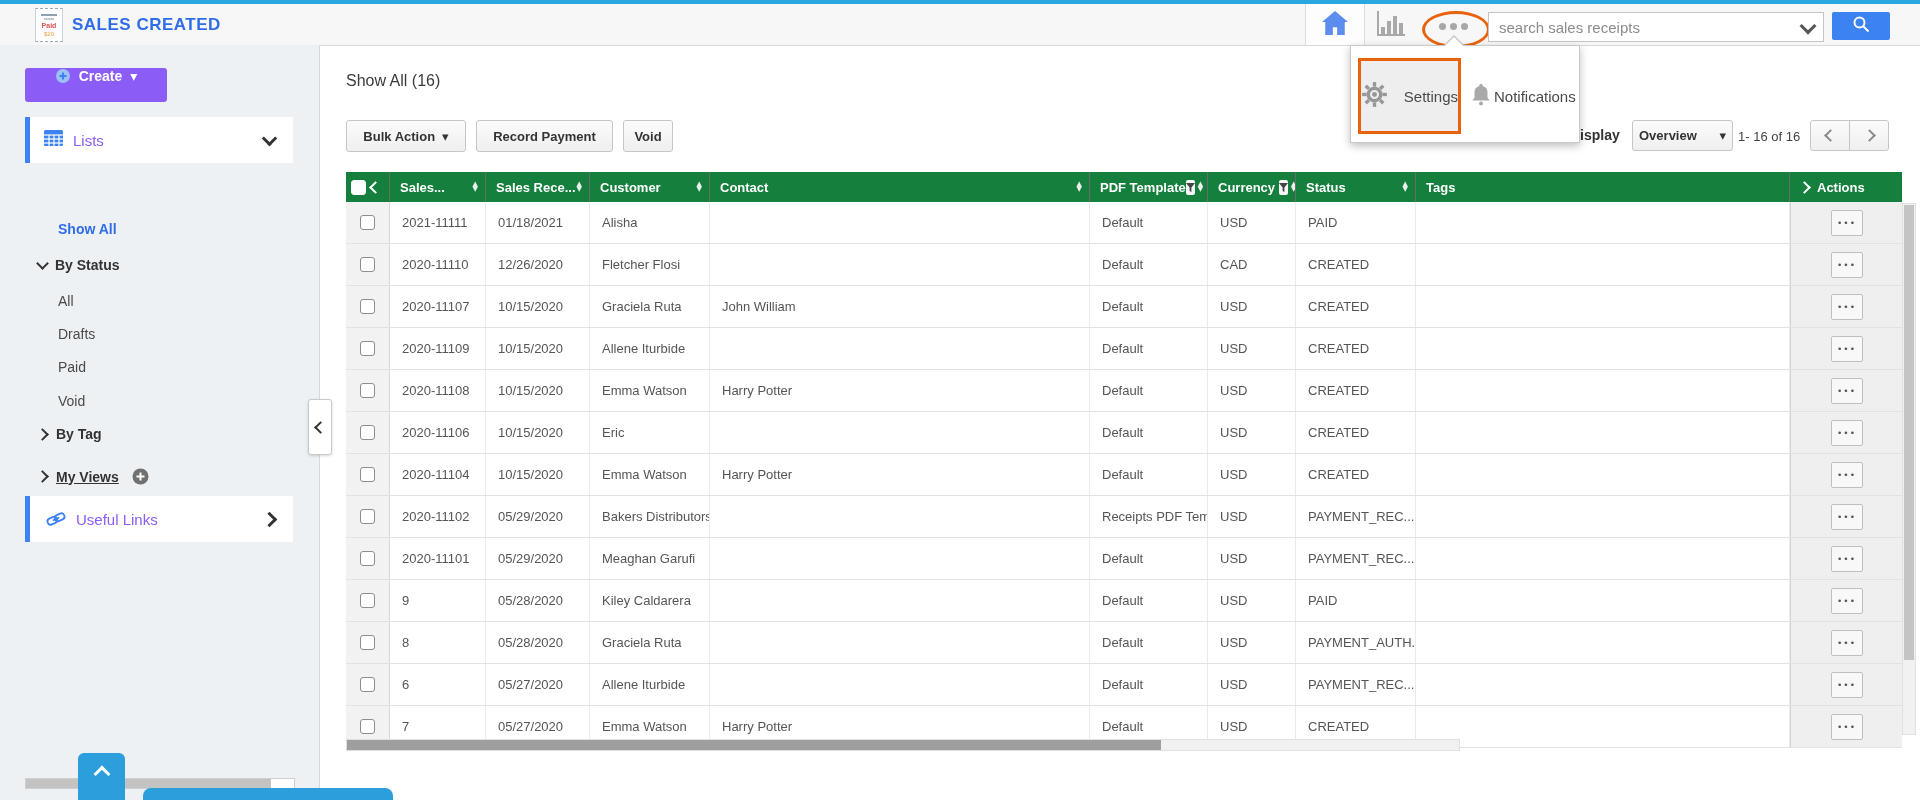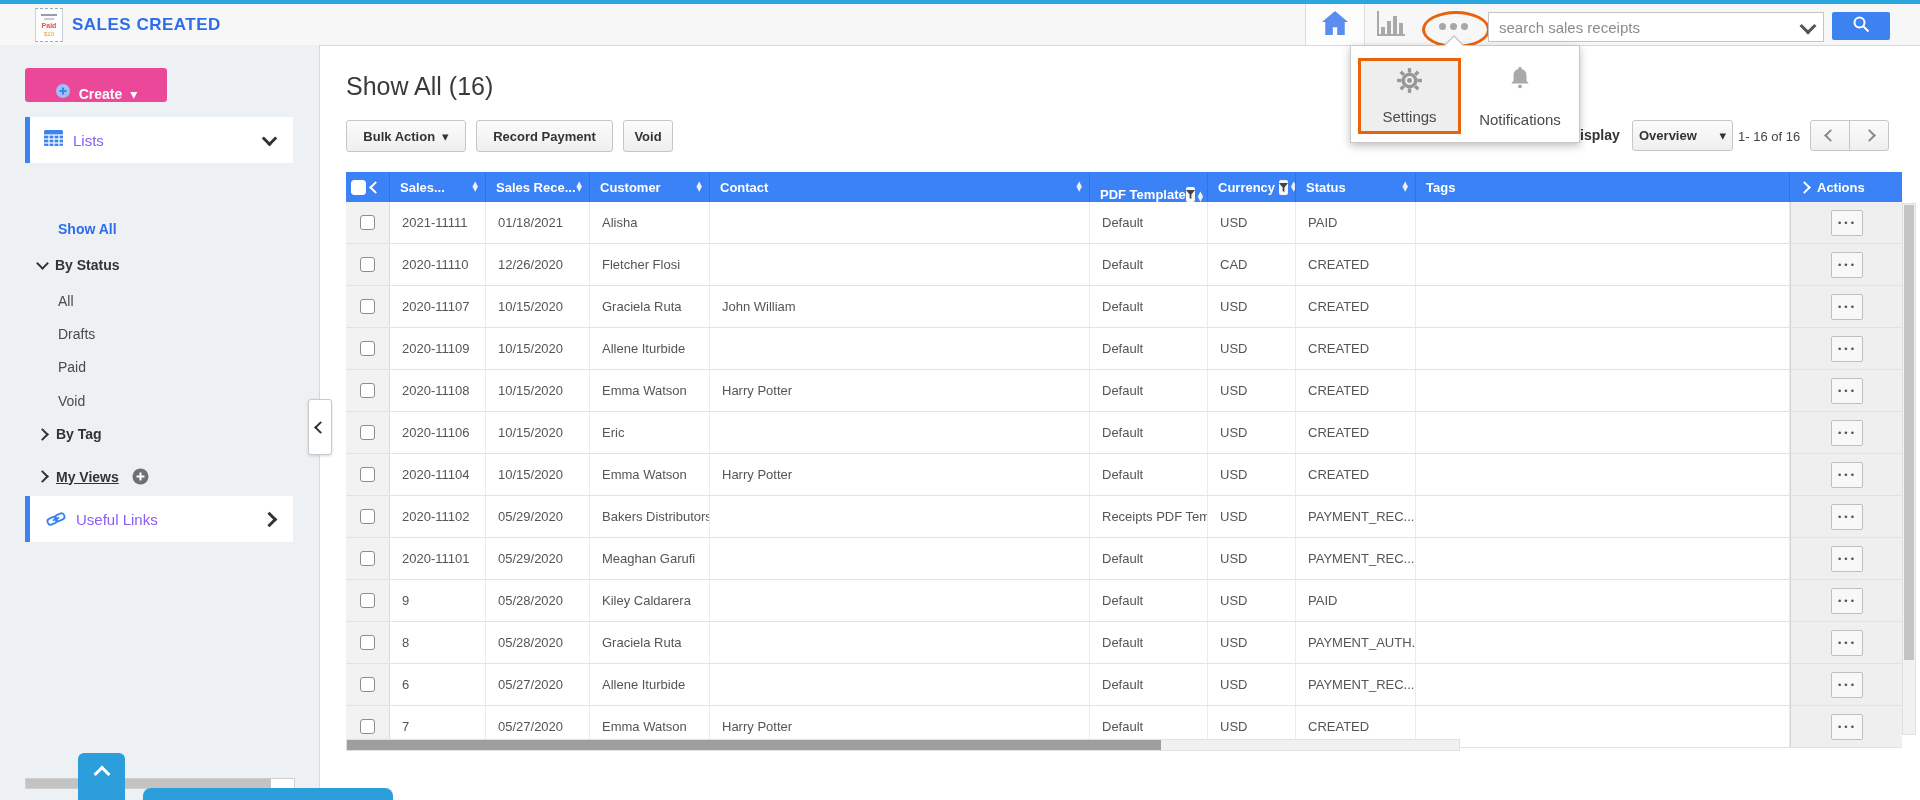--- a/index.html
+++ b/index.html
@@ -42,59 +42,59 @@
   .chev.up{transform:rotate(-135deg);margin-top:3px;}
   .chev.big{width:9px;height:9px;border-width:3px;}
 
   
   .popup{left:1350px;top:45px;width:228px;height:96px;background:#fff;border:1px solid #c8c8c8;
          box-shadow:0 3px 8px rgba(0,0,0,.25);z-index:50;}
   .pointer{position:absolute;top:-9px;left:94px;width:0;height:0;
            border-left:9px solid transparent;border-right:9px solid transparent;border-bottom:9px solid #fff;z-index:51;}
   .pointerb{position:absolute;top:-11px;left:93px;width:0;height:0;
            border-left:10px solid transparent;border-right:10px solid transparent;border-bottom:10px solid #c8c8c8;z-index:50;}
-  .popitem{position:absolute;top:12px;height:76px;display:flex;flex-direction:column;align-items:center;justify-content:space-between;padding:6px 0;box-sizing:border-box;}
+  .popitem{position:absolute;top:12px;height:76px;display:flex;flex-direction:row;align-items:center;justify-content:space-between;padding:6px 0;box-sizing:border-box;}
   .popitem .lbl{font-size:15px;color:#4a4a4a;}
   .settings-tile{left:7px;width:103px;border:3px solid #e8630c;background:#eee;}
   .notif-tile{left:117px;width:104px;}
 
   
   .sidebar{left:0;top:45px;width:320px;height:755px;background:#eef1f4;border-right:1px solid #d5d9dd;box-sizing:border-box;}
-  .createbtn{left:25px;top:23px;width:142px;height:34px;background:#ec4899;border-radius:3px;
-             display:flex;align-items:flex-end;justify-content:center;gap:8px;color:#fff;font-weight:bold;font-size:14px;}
+  .createbtn{left:25px;top:23px;width:142px;height:34px;background:#8b5cf6;border-radius:3px;
+             display:flex;align-items:flex-start;justify-content:center;gap:8px;color:#fff;font-weight:bold;font-size:14px;}
   .whiteitem{left:25px;width:268px;height:46px;background:#fff;display:flex;align-items:center;}
   .bluebar{width:5px;height:100%;background:#3c82f0;}
   .listslbl{color:#8b5cf6;font-size:15px;margin-left:10px;}
   .navtext{font-size:14px;color:#4a4a4a;}
   .bold{font-weight:bold;color:#333;}
   .bluebold{font-weight:bold;color:#2f6de8;}
   .collapsetab{left:308px;top:399px;width:22px;height:54px;background:#fff;border:1px solid #c9c9c9;border-radius:3px;
                display:flex;align-items:center;justify-content:center;color:#333;box-shadow:0 1px 3px rgba(0,0,0,.15);z-index:5;}
   .sb-hscroll{left:25px;top:733px;width:270px;height:11px;background:#fff;border:1px solid #cfcfcf;box-sizing:border-box;}
   .sb-hthumb{position:absolute;left:0;top:0;height:9px;width:245px;background:#c3c3c3;}
   .scrolltop{left:78px;top:708px;width:47px;height:48px;background:#2b9edb;border-radius:6px 6px 0 0;
              display:flex;align-items:flex-start;justify-content:center;padding-top:12px;box-sizing:border-box;color:#fff;}
   .bottombluebar{left:143px;top:743px;width:250px;height:13px;background:#2b9edb;border-radius:8px 8px 0 0;}
 
   
-  .pagetitle{left:346px;top:72px;font-size:25px;color:#3a3a3a;}
+  .pagetitle{left:346px;top:72px;font-size:16px;color:#3a3a3a;}
   .btn{position:absolute;height:32px;background:linear-gradient(#fbfbfb,#efefef);border:1px solid #c6c6c6;border-radius:3px;
        display:flex;align-items:center;justify-content:center;gap:7px;font-weight:bold;font-size:13px;color:#333;box-sizing:border-box;}
   .displaylbl{left:1570px;top:127px;font-size:14px;font-weight:bold;color:#333;}
   .rangetxt{left:1738px;top:129px;font-size:13px;color:#444;}
 
   
   .tablewrap{left:346px;top:172px;width:1556px;}
-  .thead{display:flex;height:30px;background:#3b82f6;color:#fff;}
+  .thead{display:flex;height:30px;background:#15803d;color:#fff;}
   .th{display:flex;align-items:center;box-sizing:border-box;border-right:1px solid #6b6b6b;padding-left:10px;
       font-size:13px;font-weight:bold;overflow:hidden;white-space:nowrap;}
   .sort{margin-left:auto;margin-right:7px;display:flex;flex-direction:column;align-items:center;line-height:5px;font-size:7px;color:#f2f2f2;}
   .filtericon{width:15px;height:15px;background:#f6f6f6;border-radius:2px;display:flex;align-items:center;justify-content:center;margin-left:4px;}
   .c-sel{width:44px;}.c-num{width:96px;}.c-date{width:104px;}.c-cust{width:120px;}.c-cont{width:380px;}
-  .c-pdf{width:118px;align-items:flex-end;}.c-curr{width:88px;}.c-status{width:120px;}.c-tags{width:374px;}.c-act{width:112px;}
+  .c-pdf{width:118px;}.c-curr{width:88px;}.c-status{width:120px;}.c-tags{width:374px;}.c-act{width:112px;}
   .tbody .trow{display:flex;height:41px;border-bottom:1px solid #e2e2e2;background:#fff;}
   .td{display:flex;align-items:center;box-sizing:border-box;border-right:1px solid #ebebeb;padding-left:12px;
       font-size:13px;color:#555;overflow:hidden;white-space:nowrap;}
   .td.sel{background:#f2f2f2;border-right:1px solid #d9d9d9;justify-content:center;padding-left:0;}
   .td.act{background:#efefef;border-left:1px solid #d4d4d4;border-right:none;justify-content:center;padding-left:0;}
   .cbox{width:15px;height:15px;background:#fff;border:1px solid #8d8d8d;border-radius:3px;box-sizing:border-box;}
   .cbox.hdr{border:1px solid #fff;}
   .dotsbtn{width:30px;height:24px;background:#f8f8f8;border:1px solid #bfbfbf;border-radius:2px;
            display:flex;align-items:center;justify-content:center;font-size:9px;letter-spacing:1px;color:#555;}
   .vscroll{left:1902px;top:203px;width:14px;height:532px;background:#f1f1f1;border:1px solid #e0e0e0;box-sizing:border-box;}

